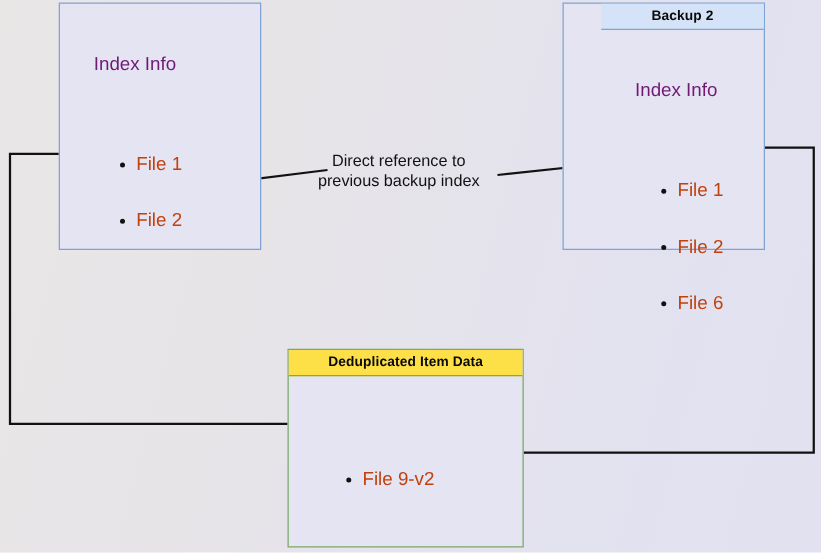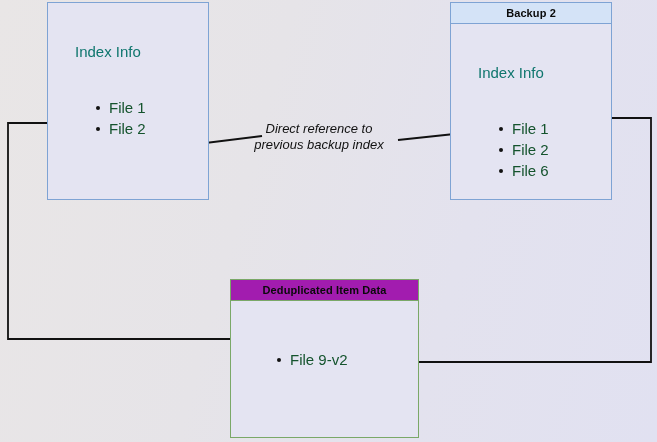--- a/index.html
+++ b/index.html
@@ -47,76 +47,77 @@
     letter-spacing: 0.1px;
   }
   .box .box-body {
     position: relative;
     height: calc(100% - 21px);
   }
   .box.green {
     border-color: #7aa868;
   }
   .box.green .box-header {
-    background: #a21caf;
+    background: #fde047;
     border-bottom-color: #7aa868;
   }
   .section-label {
     position: absolute;
     font-size: 15px;
-    color: #0f766e;
+    color: #701a75;
     white-space: nowrap;
   }
   ul.filelist {
     position: absolute;
     margin: 0;
     padding: 0;
     list-style: none;
   }
   ul.filelist li {
     position: relative;
     font-size: 15px;
-    color: #14532d;
+    color: #c2410c;
     line-height: 21px;
     padding-left: 14px;
     white-space: nowrap;
+    margin-top: 24px;
   }
   ul.filelist li::before {
     content: "";
     position: absolute;
     left: 1px;
     top: 9px;
     width: 4px;
     height: 4px;
     border-radius: 50%;
     background: #111;
   }
   
   #box-backup1 { left: 47px;  top: 2px;   width: 162px; height: 198px; }
-  #box-backup2 { left: 450px; top: 2px;   width: 162px; height: 198px; }
+  #box-backup2 { left: 450px; top: 2px;   width: 162px; height: 198px; padding-left: 30px; }
   #box-dedup   { left: 230px; top: 279px; width: 189px; height: 159px; }
 
   #box-backup1 .section-label { left: 27px; top: 40px; }
   #box-backup2 .section-label { left: 27px; top: 40px; }
   #box-backup1 ul.filelist { left: 47px; top: 94px; }
   #box-backup2 ul.filelist { left: 47px; top: 94px; }
   #box-dedup   ul.filelist { left: 45px; top: 48px; }
 
   
   #caption {
     position: absolute;
     left: 248px;
     top: 121px;
     width: 142px;
     text-align: center;
     font-size: 13px;
     line-height: 16px;
     color: #111;
   }
-  #caption span { display: block; white-space: nowrap; font-style: italic; }
+  #caption span { display: block; white-space: nowrap; }
 </style>
 </head>
 <body>
 
 <div id="canvas">
 
   <svg class="svg-layer" viewBox="0 0 657 442" width="657" height="442">
     <defs>
       <marker id="arrow-end" viewBox="0 0 10 10" refX="9" refY="5" markerWidth="7" markerHeight="7" orient="auto-start-reverse">
         <path d="M 0 0 L 10 5 L 0 10 L 2.5 5 z" fill="#111111"></path>

